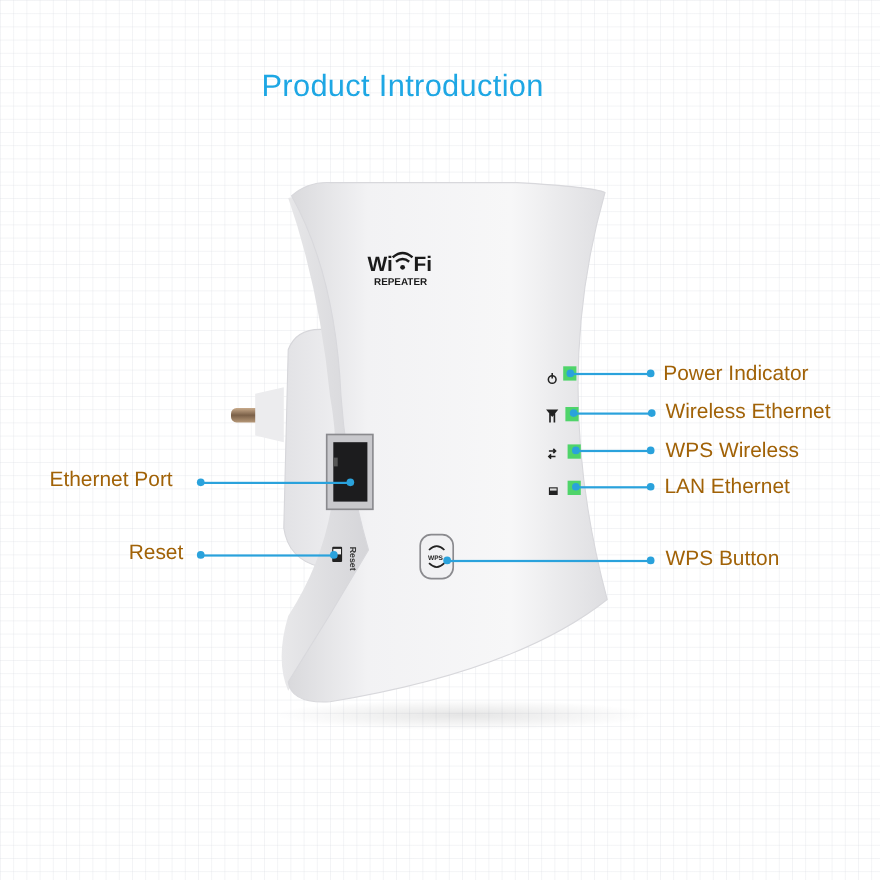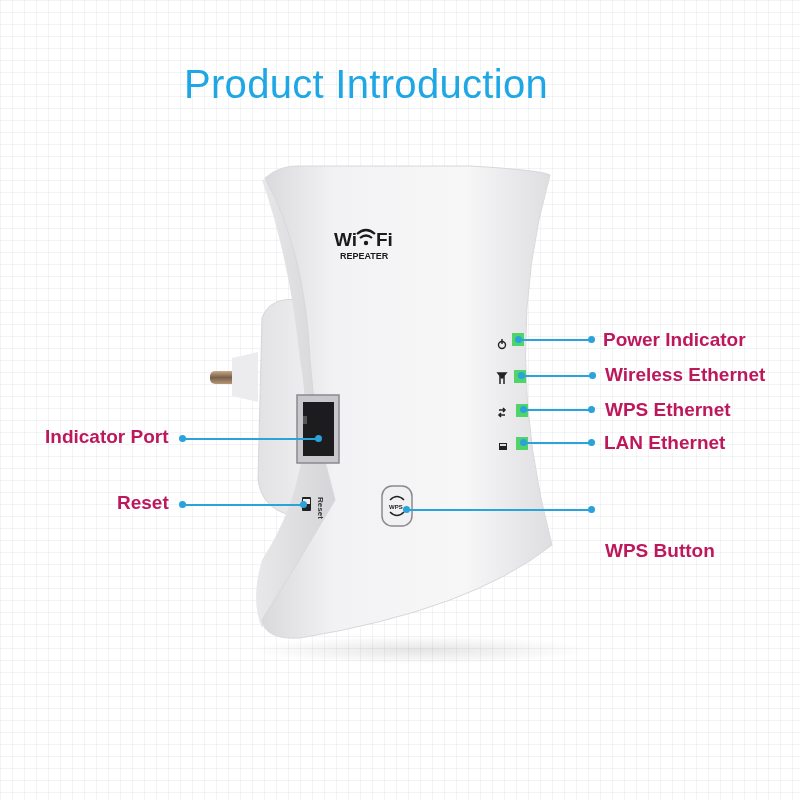--- a/index.html
+++ b/index.html
@@ -7,25 +7,25 @@
     width: 800px; height: 800px; overflow: hidden; position: relative;
     background-color: #ffffff;
     background-image:
       linear-gradient(to right, rgba(220,222,228,0.35) 1px, transparent 1px),
       linear-gradient(to bottom, rgba(220,222,228,0.35) 1px, transparent 1px);
     background-size: 12px 12px;
     font-family: "Liberation Sans", sans-serif;
   }
   .title {
     position: absolute; top: 62px; left: 0; width: 732px; text-align: center;
-    font-size: 40px; color: #1ea7e4; letter-spacing: 0.3px;
+    font-size: 28px; color: #1ea7e4; letter-spacing: 0.3px;
   }
   svg.device { position: absolute; left: 0; top: 0; }
   .label {
-    position: absolute; font-size: 19px; color: #be185d; white-space: nowrap; font-weight: bold;
+    position: absolute; font-size: 19px; color: #a16207; white-space: nowrap;
   }
   .callout-line { position: absolute; height: 2px; background: #2aa2dc; }
   .dot { position: absolute; width: 7px; height: 7px; border-radius: 50%; background: #2aa2dc; }
 </style>
 </head>
 <body>
 
 <div class="title">Product Introduction</div>
 
 <svg class="device" width="800" height="800" viewBox="0 0 800 800">
@@ -125,33 +125,33 @@
 <div class="label" style="left:603px; top:329px;">Power Indicator</div>
 
 <div class="dot" style="left:518px; top:372px;"></div>
 <div class="callout-line" style="left:522px; top:375px; width:70px;"></div>
 <div class="dot" style="left:589px; top:372px;"></div>
 <div class="label" style="left:605px; top:364px;">Wireless Ethernet</div>
 
 <div class="dot" style="left:520px; top:406px;"></div>
 <div class="callout-line" style="left:524px; top:409px; width:67px;"></div>
 <div class="dot" style="left:588px; top:406px;"></div>
-<div class="label" style="left:605px; top:399px;">WPS Ethernet</div>
+<div class="label" style="left:605px; top:399px;">WPS Wireless</div>
 
 <div class="dot" style="left:520px; top:439px;"></div>
 <div class="callout-line" style="left:524px; top:442px; width:67px;"></div>
 <div class="dot" style="left:588px; top:439px;"></div>
 <div class="label" style="left:604px; top:432px;">LAN Ethernet</div>
 
 <div class="dot" style="left:403px; top:506px;"></div>
 <div class="callout-line" style="left:407px; top:509px; width:184px;"></div>
 <div class="dot" style="left:588px; top:506px;"></div>
-<div class="label" style="left:605px; top:498px;margin-top:42px;">WPS Button</div>
+<div class="label" style="left:605px; top:498px;">WPS Button</div>
 
-<div class="label" style="left:45px; top:426px;">Indicator Port</div>
+<div class="label" style="left:45px; top:426px;">Ethernet Port</div>
 <div class="dot" style="left:179px; top:435px;"></div>
 <div class="callout-line" style="left:183px; top:438px; width:136px;"></div>
 <div class="dot" style="left:315px; top:435px;"></div>
 
 <div class="label" style="left:117px; top:492px;">Reset</div>
 <div class="dot" style="left:179px; top:501px;"></div>
 <div class="callout-line" style="left:183px; top:504px; width:120px;"></div>
 <div class="dot" style="left:300px; top:501px;"></div>
 
 </body></html>

